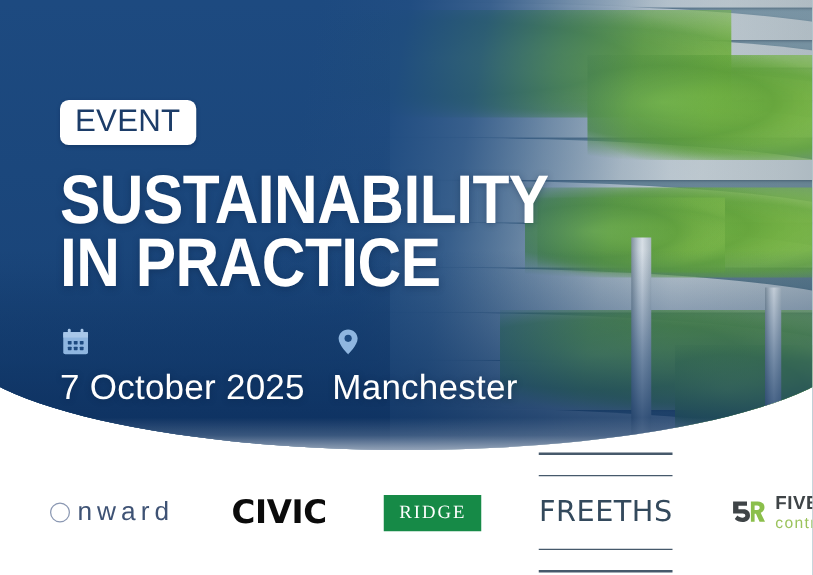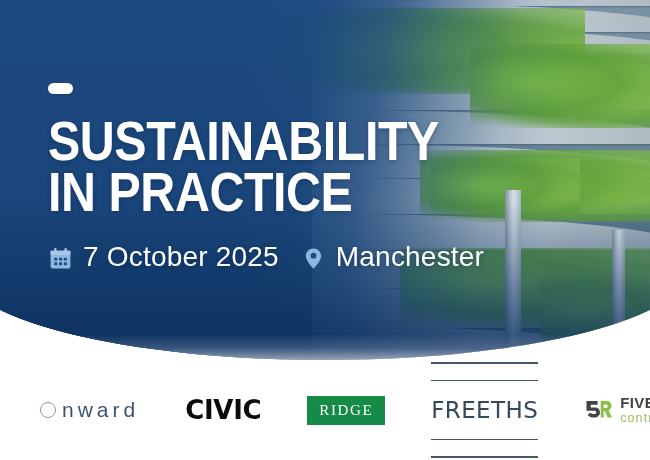--- a/index.html
+++ b/index.html
@@ -109,21 +109,21 @@
     transform-origin:left center;
     text-shadow:0 1px 6px rgba(8,30,60,.35);
   }
   .headline .l2 { display:block; }
 
   .meta {
     margin-top:26px;
     display:flex; align-items:center; gap:22px;
     color:#ffffff;
   }
-  .meta-item { display:flex; align-items:flex-end; gap:10px; }
+  .meta-item { display:flex; align-items:flex-start; gap:10px;flex-direction:column; }
   .meta-text { font-size:28px; font-weight:400; letter-spacing:.2px; line-height:1;
                text-shadow:0 1px 5px rgba(8,30,60,.4); }
   .meta-icon { width:25px; height:25px; display:block; flex:0 0 auto; }
 
   
   .sponsors {
     position:absolute; left:0; bottom:0; width:650px; height:100px;
     background:#ffffff;
     display:flex; align-items:center; justify-content:flex-start;
     gap:46px; padding:0 40px;
@@ -209,20 +209,21 @@
         <div class="navy-left-deep"></div>
         <div class="navy-bottom"></div>
       </div>
     </div>
     <div class="hero-softedge"></div>
   </div>
 
   <div class="content">
 
     <div class="badge">
+      <span class="badge-event">EVENT</span>
     </div>
 
     <h1 class="headline">
       <span class="l1">SUSTAINABILITY</span>
       <span class="l2">IN PRACTICE</span>
     </h1>
 
     <div class="meta">
 
       <div class="meta-item">

